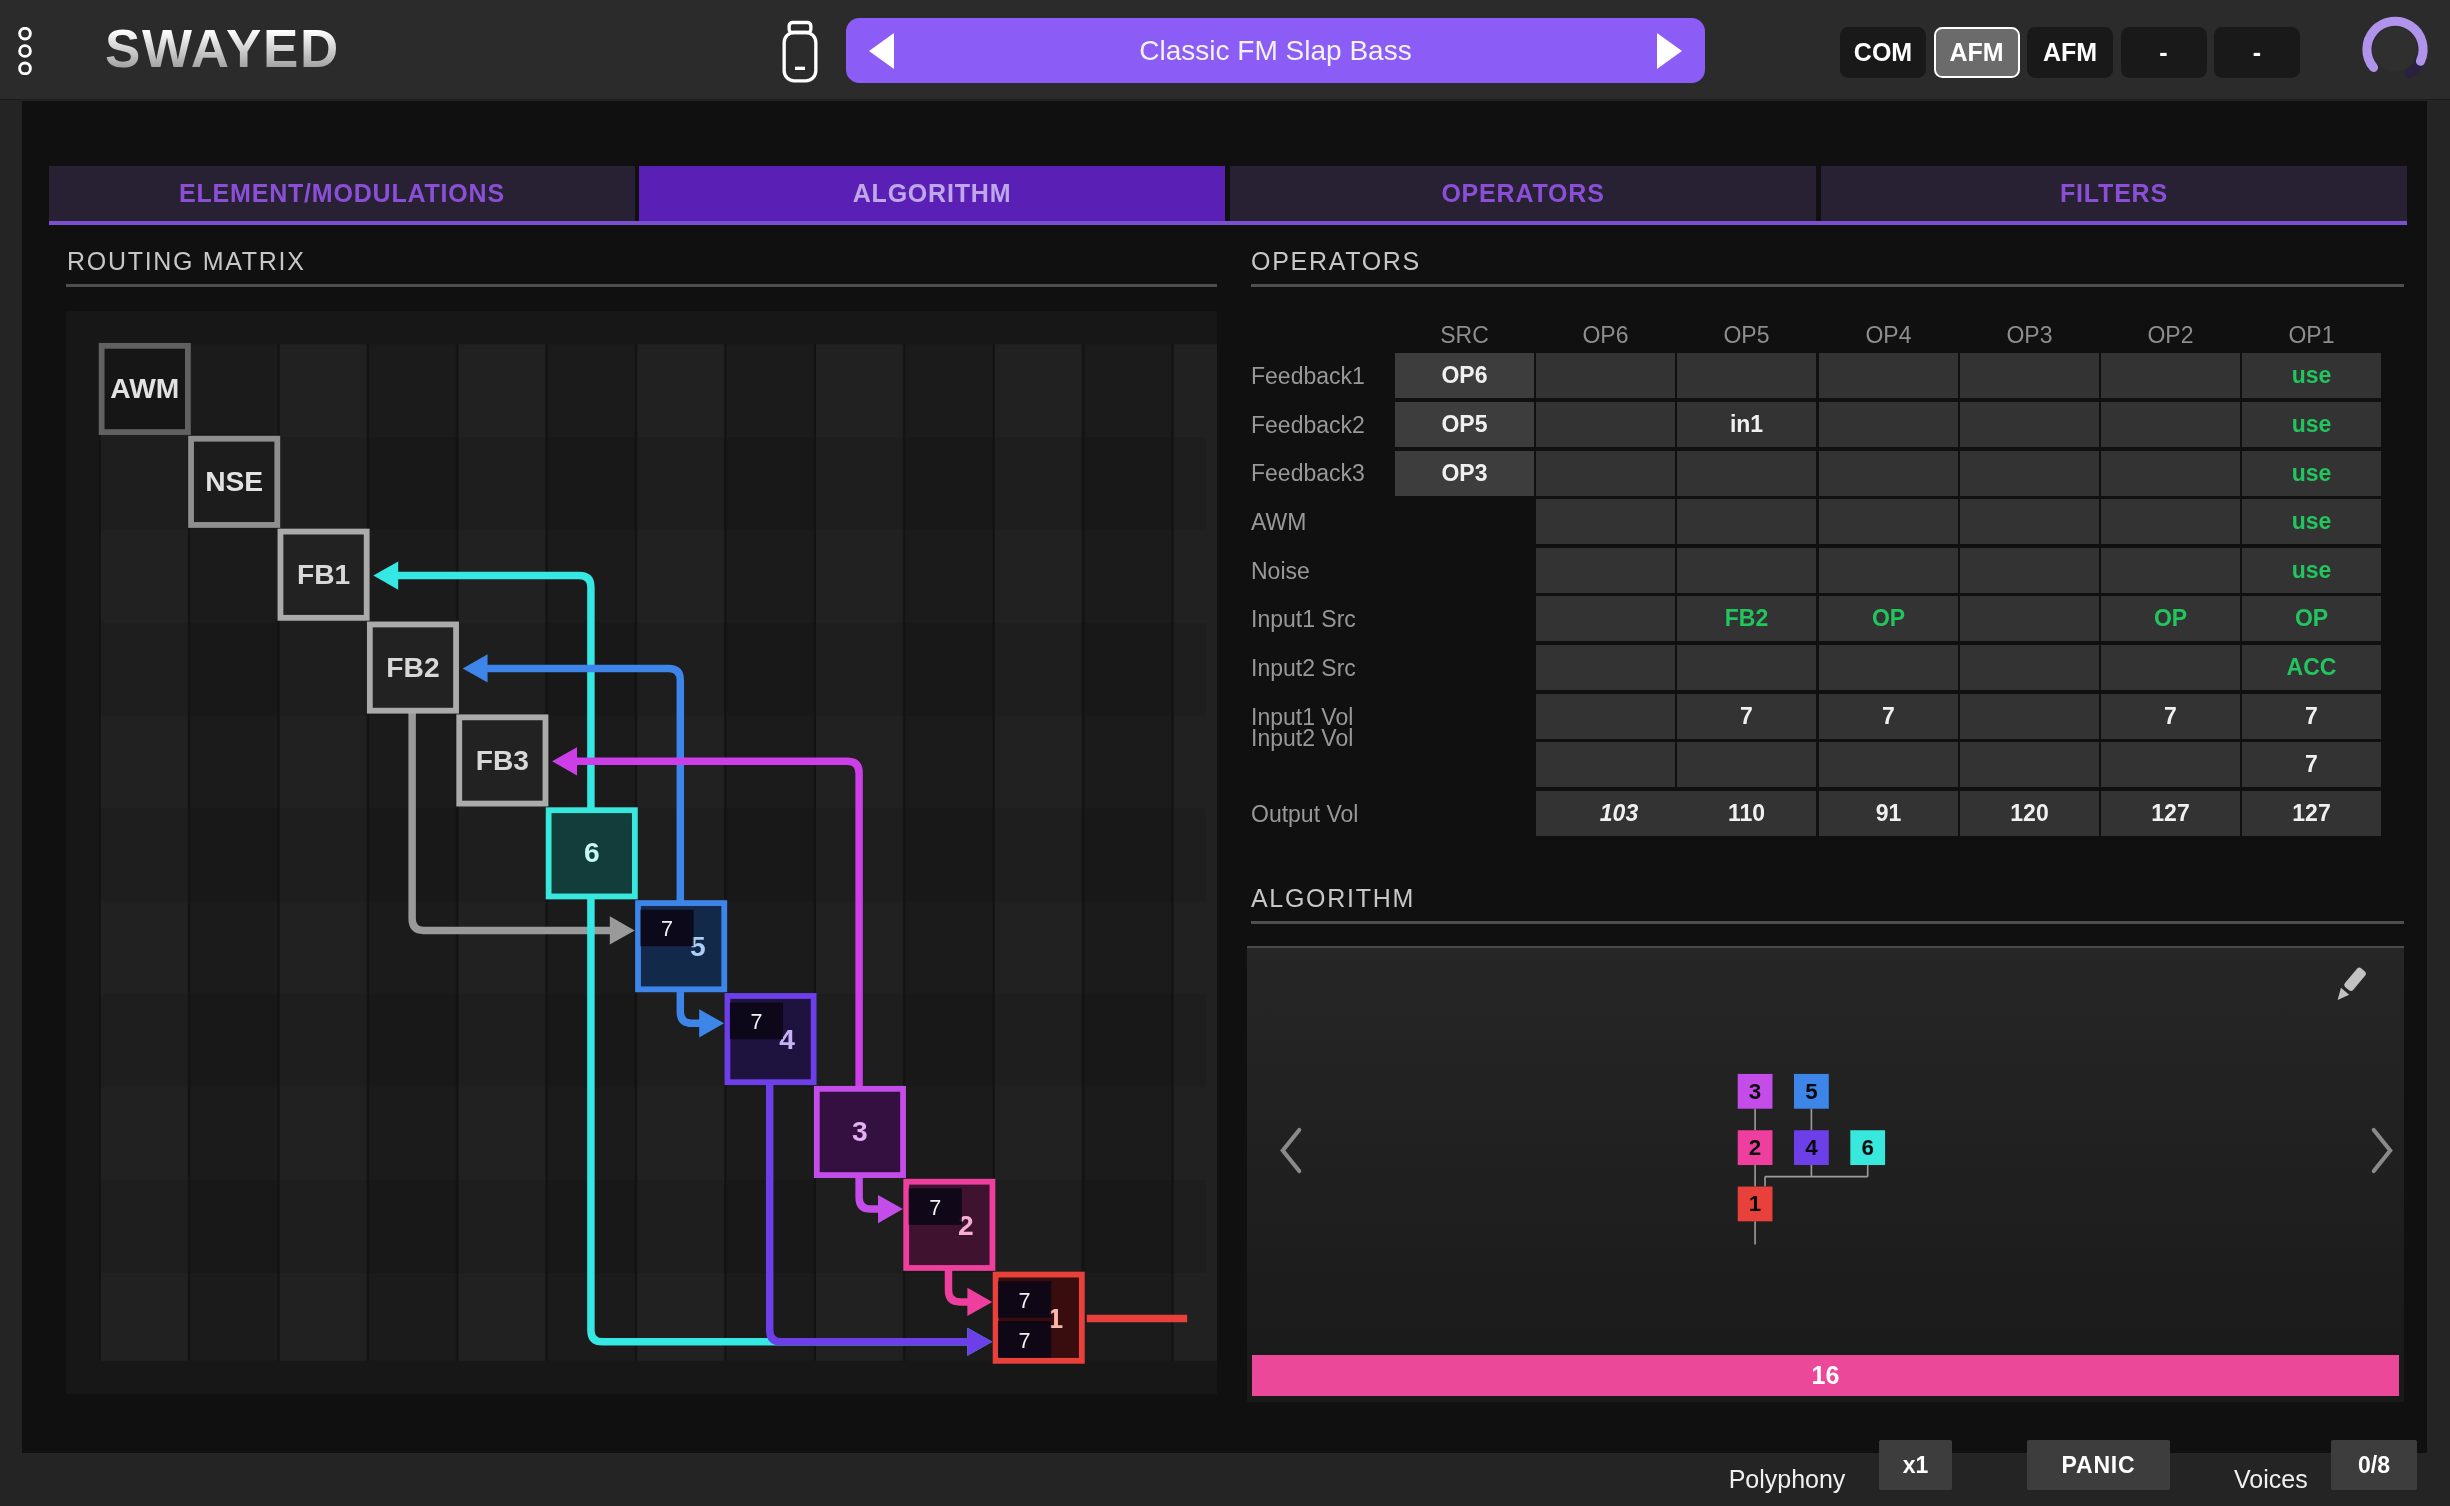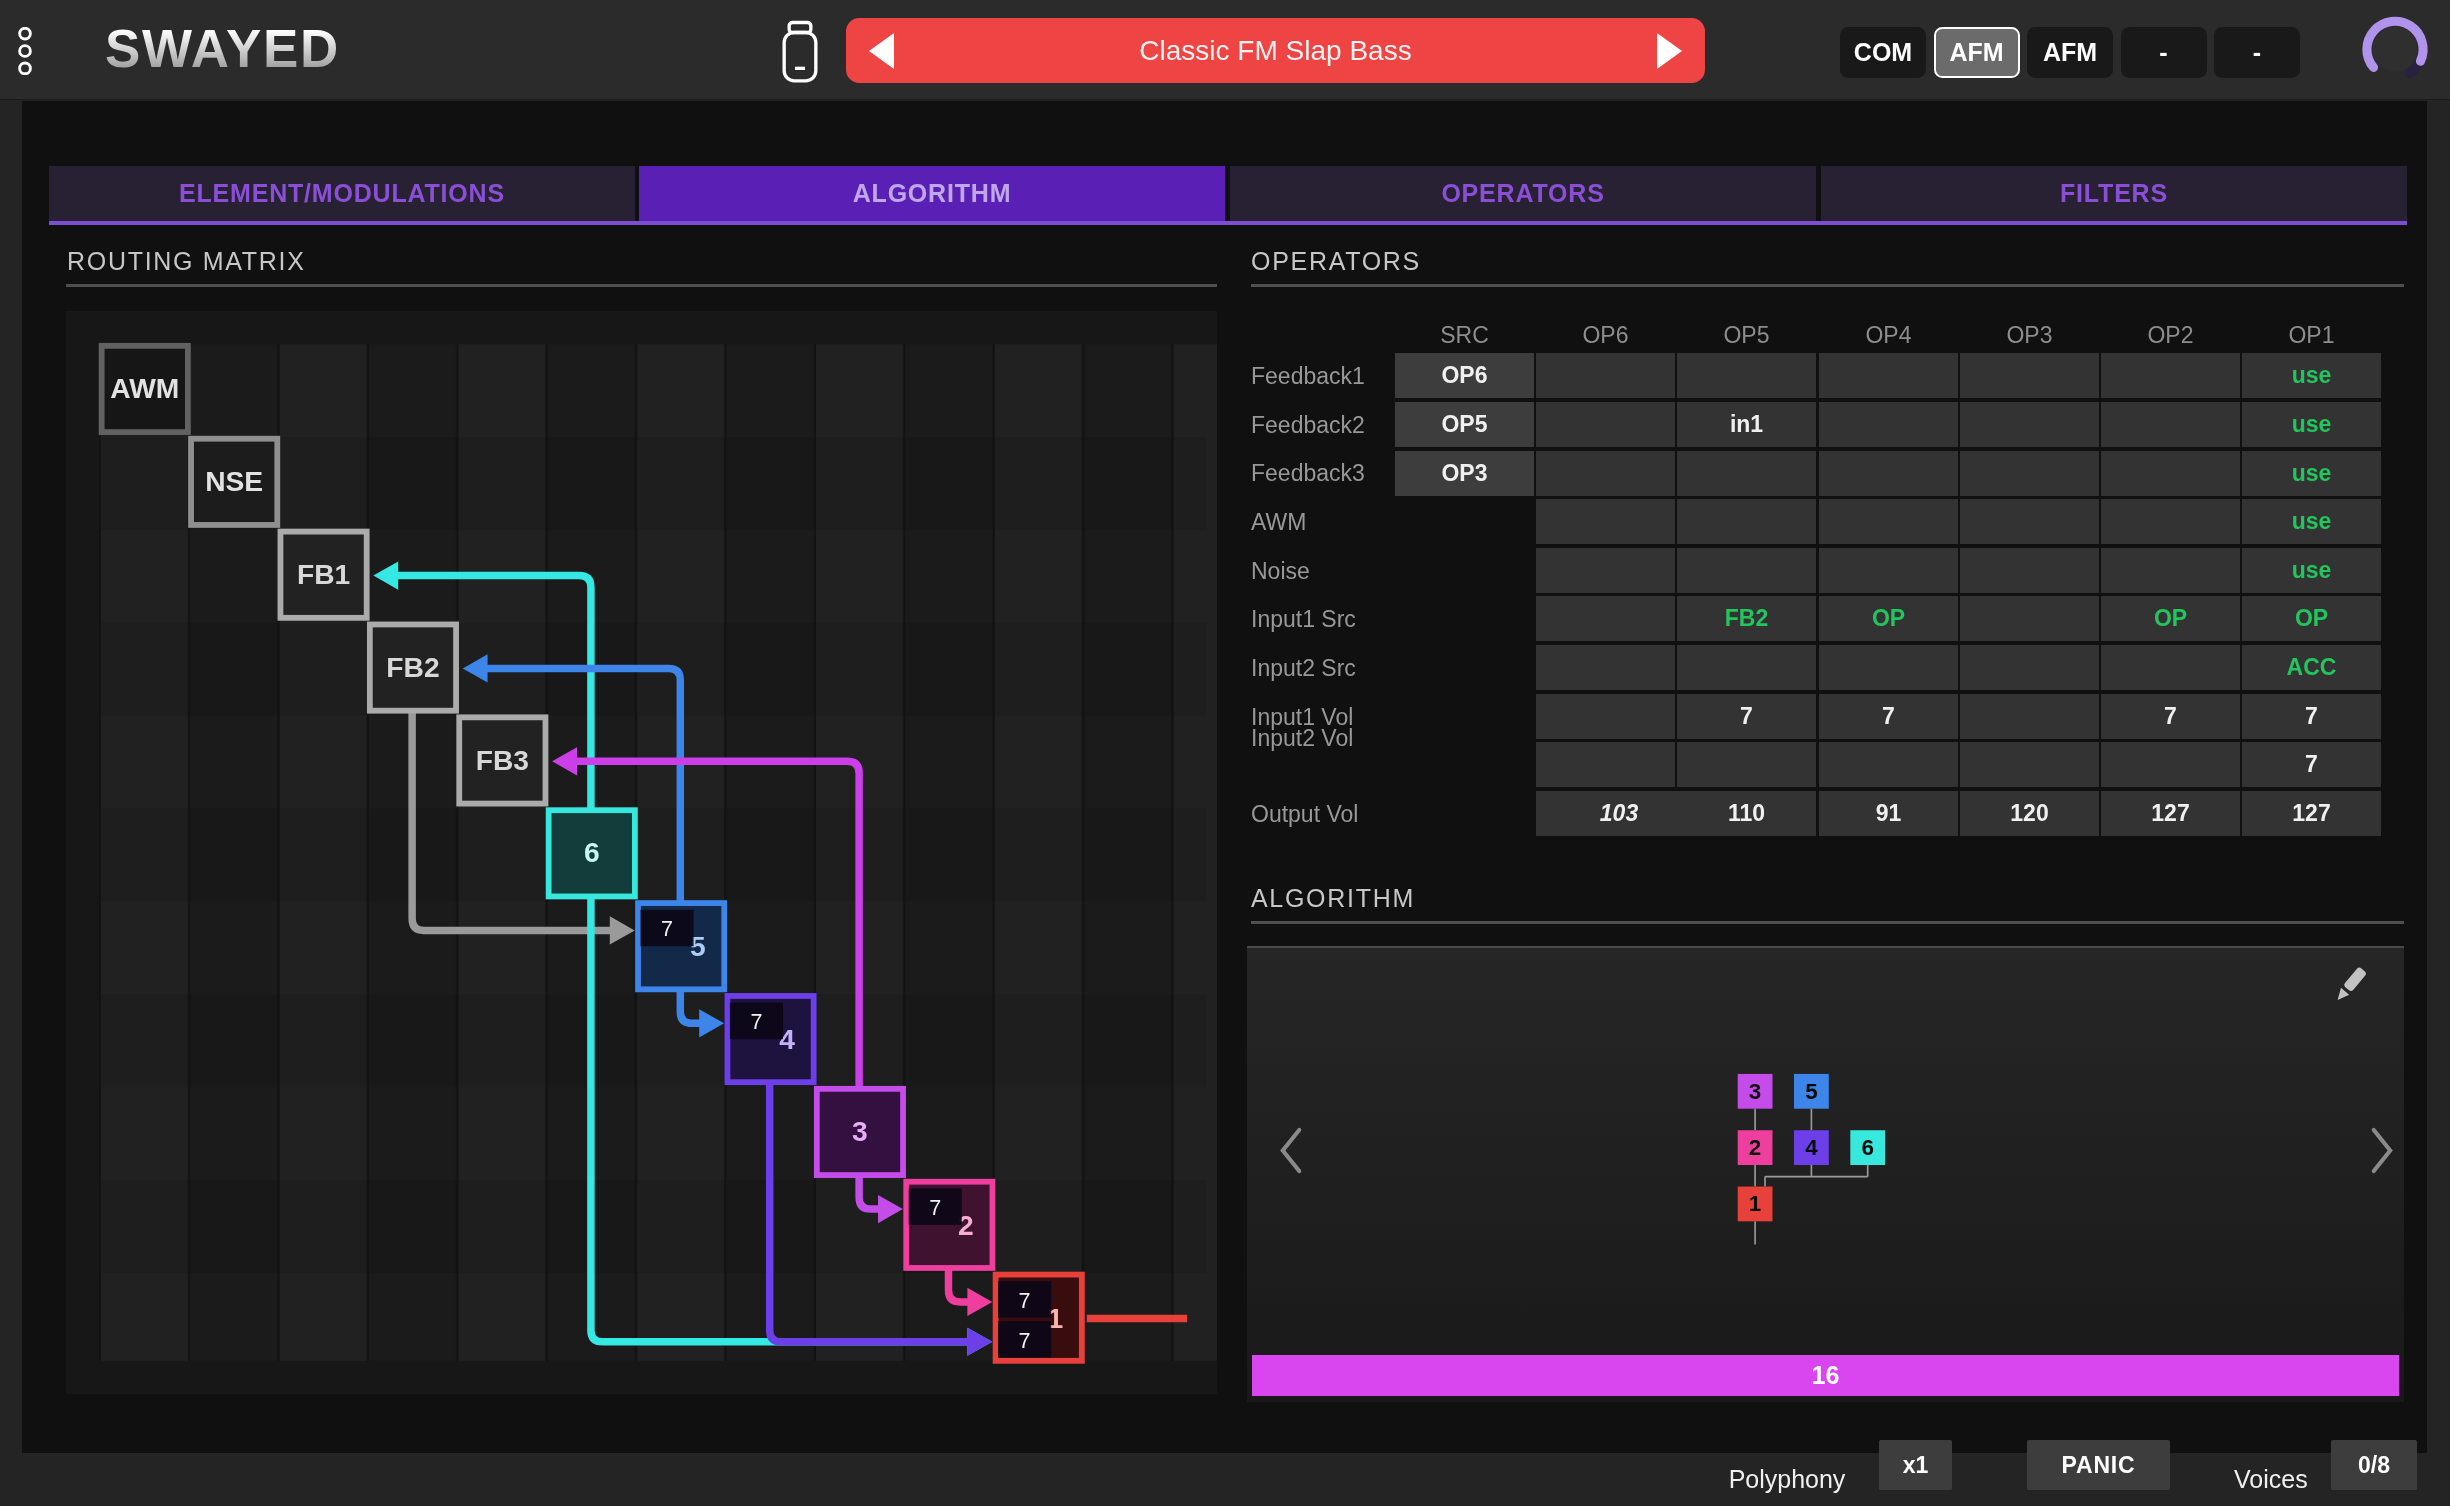--- a/index.html
+++ b/index.html
@@ -5,21 +5,21 @@
   html,body{margin:0;padding:0;background:#242424;}
   *{box-sizing:border-box;font-family:"Liberation Sans",sans-serif;}
   #root{position:relative;width:2450px;height:1506px;background:#242424;overflow:hidden;}
   .abs{position:absolute;}
 
   
   #topbar{left:0;top:0;width:2450px;height:100px;background:#2b2b2b;border-bottom:1.7px solid #1c1c1c;}
   #logo{left:85px;top:18px;font-size:53px;font-weight:800;letter-spacing:1.7px;
         background:linear-gradient(180deg,#ffffff 20%,#8d8d8d 95%);
         -webkit-background-clip:text;background-clip:text;color:transparent;margin-left:20px;}
-  #preset-pill{left:846px;top:18px;width:859px;height:65px;background:#ef4444;border-radius:13.3px;
+  #preset-pill{left:846px;top:18px;width:859px;height:65px;background:#8b5cf6;border-radius:13.3px;
                display:flex;align-items:center;justify-content:space-between;padding:0 23px;}
   #preset-name{color:#f2f2f2;font-size:28px;flex:1;text-align:center;}
   .tri{width:0;height:0;border-top:18px solid transparent;border-bottom:18px solid transparent;cursor:pointer;}
   .tri-left{border-right:25px solid #ffffff;}
   .tri-right{border-left:25px solid #ffffff;}
   #modes{left:1840px;top:26.5px;height:51px;display:flex;gap:7.5px;}
   .mode-btn{width:86px;height:51px;background:#191919;border-radius:8.3px;color:#fff;
             font-size:25px;font-weight:700;display:flex;align-items:center;justify-content:center;cursor:pointer;}
   .mode-btn.active{background:#6b6b6b;border:2.5px solid #ffffff;}
 
@@ -42,21 +42,21 @@
   .op-label{position:absolute;color:#989898;font-size:23px;}
   .op-colhead{position:absolute;color:#8d8d8d;font-size:23px;text-align:center;}
   .op-cell{position:absolute;background:#333333;display:flex;align-items:center;justify-content:center;
            font-size:23px;font-weight:700;color:#f0f0f0;}
   .op-cell.src{background:#3d3d3d;}
   .op-cell.muted{color:#22c55e;}
 
   
   #algo-panel{left:1247px;top:946px;width:1157px;height:456px;
               background:linear-gradient(180deg,#262626,#191919);border-top:2.5px solid #4a4a4a;}
-  #algo-bar{left:1252px;top:1355px;width:1147px;height:41px;background:#d946ef;
+  #algo-bar{left:1252px;top:1355px;width:1147px;height:41px;background:#ec4899;
             display:flex;align-items:center;justify-content:center;color:#fff;font-size:25px;font-weight:700;cursor:pointer;}
 
   
   #footer{left:0;top:1453px;width:2450px;height:53px;background:#242424;}
   .foot-label{position:absolute;color:#f0f0f0;font-size:25px;top:1465px;}
   .foot-btn{position:absolute;top:1440px;height:50px;background:#3d3d3d;color:#fff;font-size:23px;font-weight:700;
             display:flex;align-items:center;justify-content:center;cursor:pointer;border-radius:1.7px;}
 </style>
 </head>
 <body>

